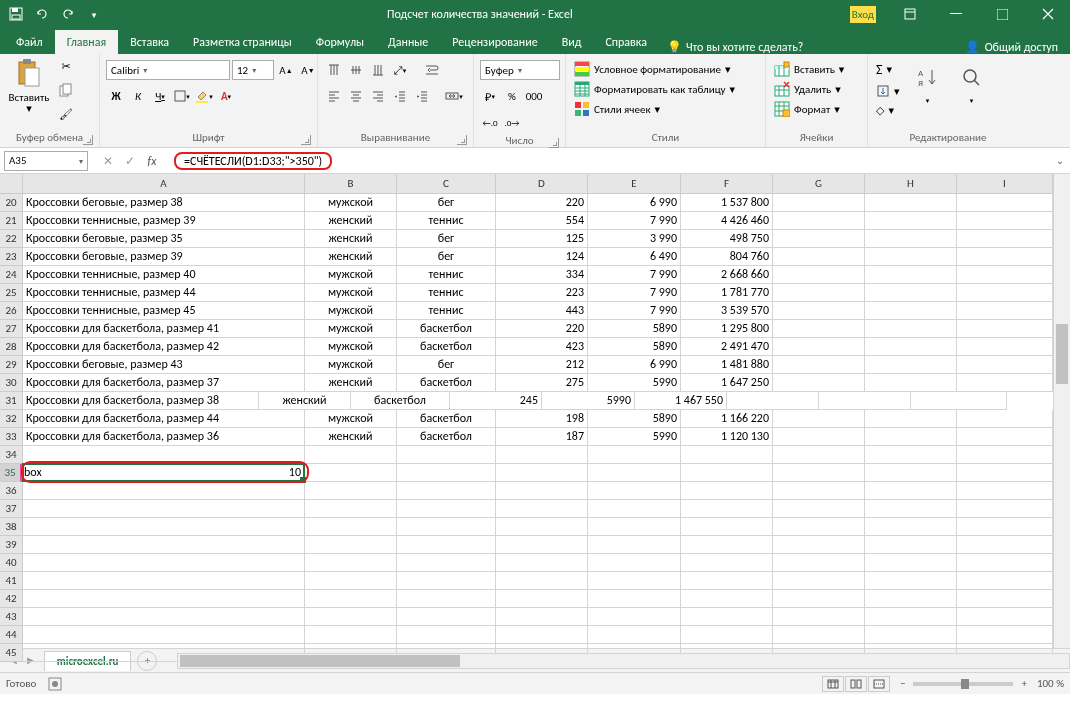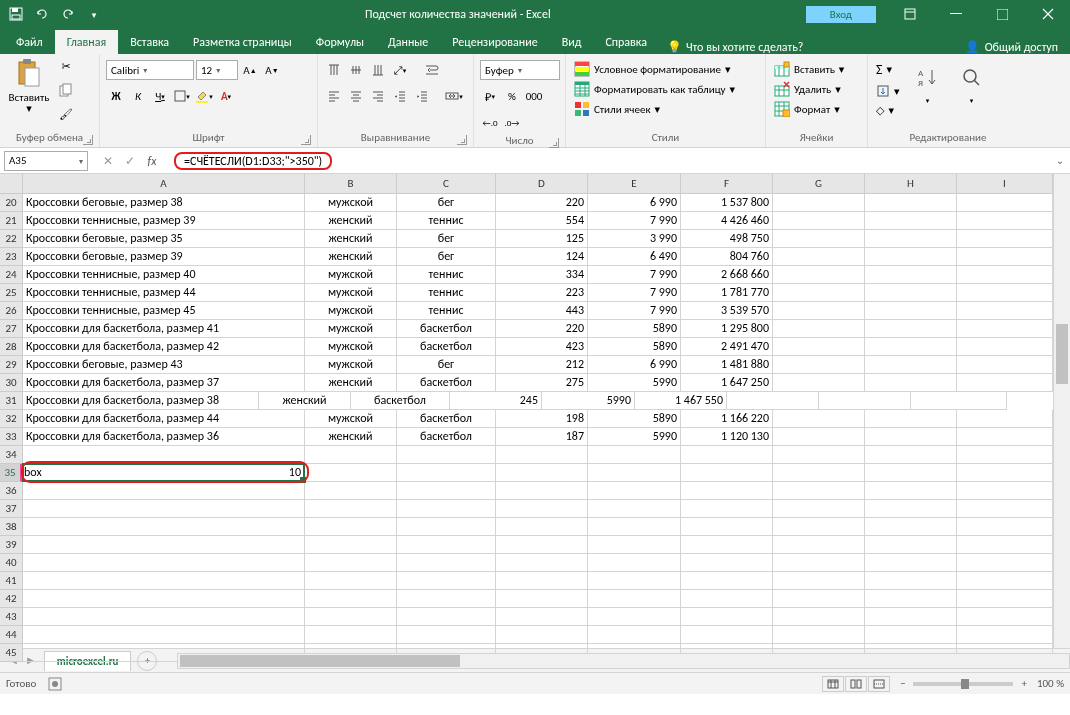--- a/index.html
+++ b/index.html
@@ -4,21 +4,21 @@
 <style>
 * { box-sizing: border-box; margin: 0; padding: 0; font-family: "Segoe UI", Calibri, sans-serif; }
 body { background: #fff; font-size: 12px; overflow: hidden; width: 1070px; height: 715px; }
 
 
 .titlebar { background: #217346; height: 28px; display: flex; align-items: center; color: #fff; font-size: 12px; }
 .titlebar .qa { display: flex; gap: 2px; padding: 0 4px; }
 .titlebar .qa-btn { width: 24px; height: 24px; display: flex; align-items: center; justify-content: center; cursor: pointer; }
 .titlebar .title-text { flex: 1; text-align: center; }
 .titlebar .right-buttons { display: flex; gap: 2px; align-items: center; }
-.titlebar .login-btn { background: #7dd3fc; color: #217346; padding: 2px 24px; margin-right: 10px; cursor: pointer; font-size: 11px; }
+.titlebar .login-btn { background: #fde047; color: #217346; padding: 2px 2px; margin-right: 10px; cursor: pointer; font-size: 11px; }
 .titlebar .win-btn { width: 44px; height: 28px; display: flex; align-items: center; justify-content: center; cursor: pointer; }
 
 
 .tabstrip { background: #217346; height: 26px; display: flex; align-items: flex-end; color: #fff; font-size: 12px; padding: 0 4px; }
 .tabstrip .tab { padding: 5px 12px; cursor: pointer; }
 .tabstrip .tab.active { background: #f3f3f3; color: #217346; }
 .tabstrip .spacer { flex: 1; }
 .tabstrip .tab-right { display: flex; align-items: center; gap: 4px; padding: 0 8px; }
 
 
@@ -194,21 +194,21 @@
             <span>🖌</span>
           </div>
       </div>
     </div>
     <div class="group-label"><span>Буфер обмена</span><span class="launcher"></span></div>
   </div>
 
   <div class="ribbon-group" style="width:218px">
     <div class="group-body" style="flex-direction:column;gap:6px;padding-top:4px">
       <div class="row">
-        <div class="combo" style="width:88px">
+        <div class="combo" style="width:124px">
             <span>Calibri</span>
             <span class="dd">▾</span>
           </div>
         <div class="combo" style="width:42px">
             <span>12</span>
             <span class="dd">▾</span>
           </div>
         <div class="toggle-btn">A<sup style="font-size:7px">▲</sup></div>
         <div class="toggle-btn">A<sup style="font-size:7px">▼</sup></div>
       </div>

